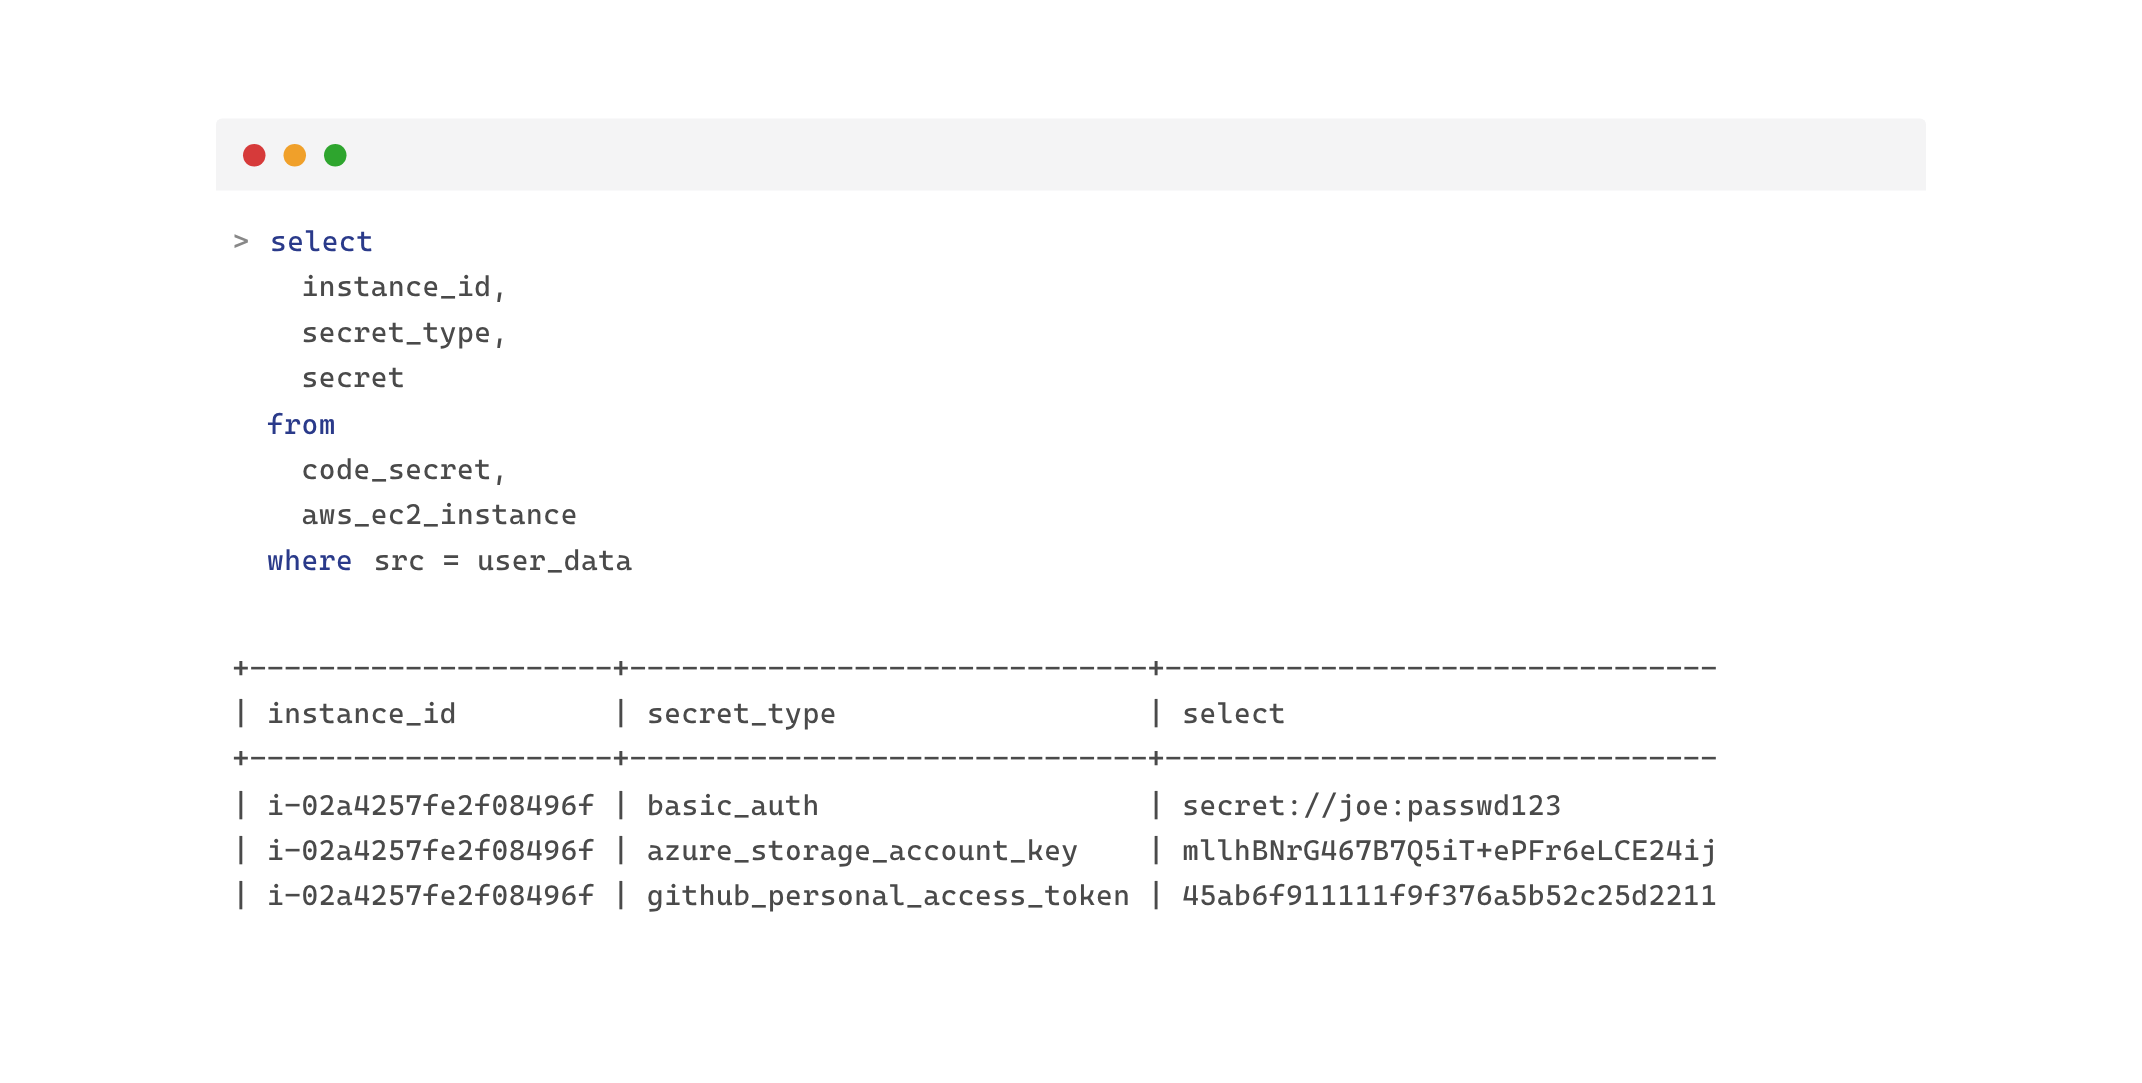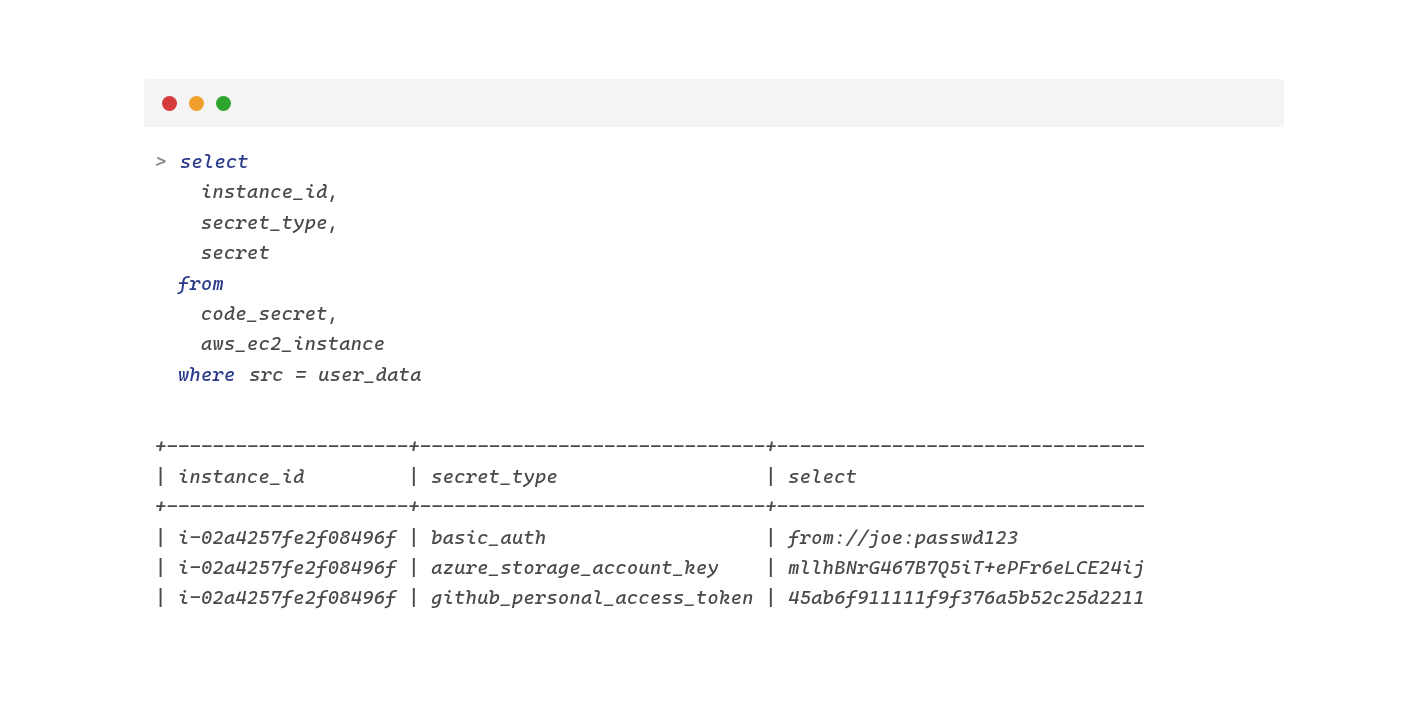--- a/index.html
+++ b/index.html
@@ -1,19 +1,18 @@
 <!DOCTYPE html>
 <html><head>
   <meta charset="utf-8">
   <style>
     * {
       margin: 1px;
       padding: 0;
       box-sizing: border-box;
-      font-style: italic;
     }
     body {
       background: #ffffff;
       font-family: ui-monospace, 'SF Mono', Monaco, 'Cascadia Code', 'Roboto Mono', Consolas, 'Courier New', monospace;
       font-size: 19px;
       line-height: 1.6;
       color: #4a4a4a;
       padding: 0;
     }
     .container {
@@ -80,17 +79,17 @@
   <span class="kw">from</span>
     <span class="txt">code_secret,</span>
     <span class="txt">aws_ec2_instance</span>
   <span class="kw">where</span> <span class="txt">src = user_data</span>
 </div>
 
   <div class="table-area">
 <span>+---------------------+------------------------------+--------------------------------</span>
 <span>| instance_id         | secret_type                  | select</span>
 <span>+---------------------+------------------------------+--------------------------------</span>
-<span>| i-02a4257fe2f08496f | basic_auth                   | from://joe:passwd123</span>
+<span>| i-02a4257fe2f08496f | basic_auth                   | secret://joe:passwd123</span>
 <span>| i-02a4257fe2f08496f | azure_storage_account_key    | mllhBNrG467B7Q5iT+ePFr6eLCE24ij</span>
 <span>| i-02a4257fe2f08496f | github_personal_access_token | 45ab6f911111f9f376a5b52c25d2211</span>
 </div>
 </div>
 
 </body></html>

